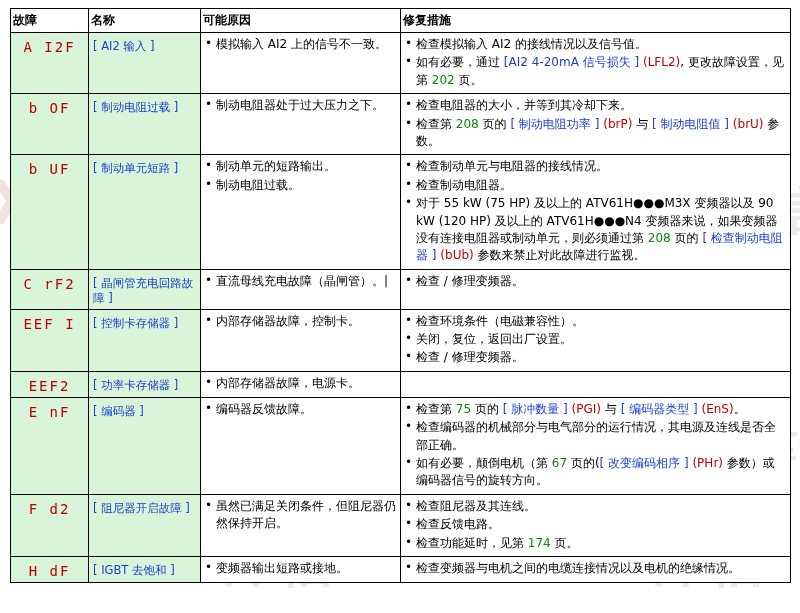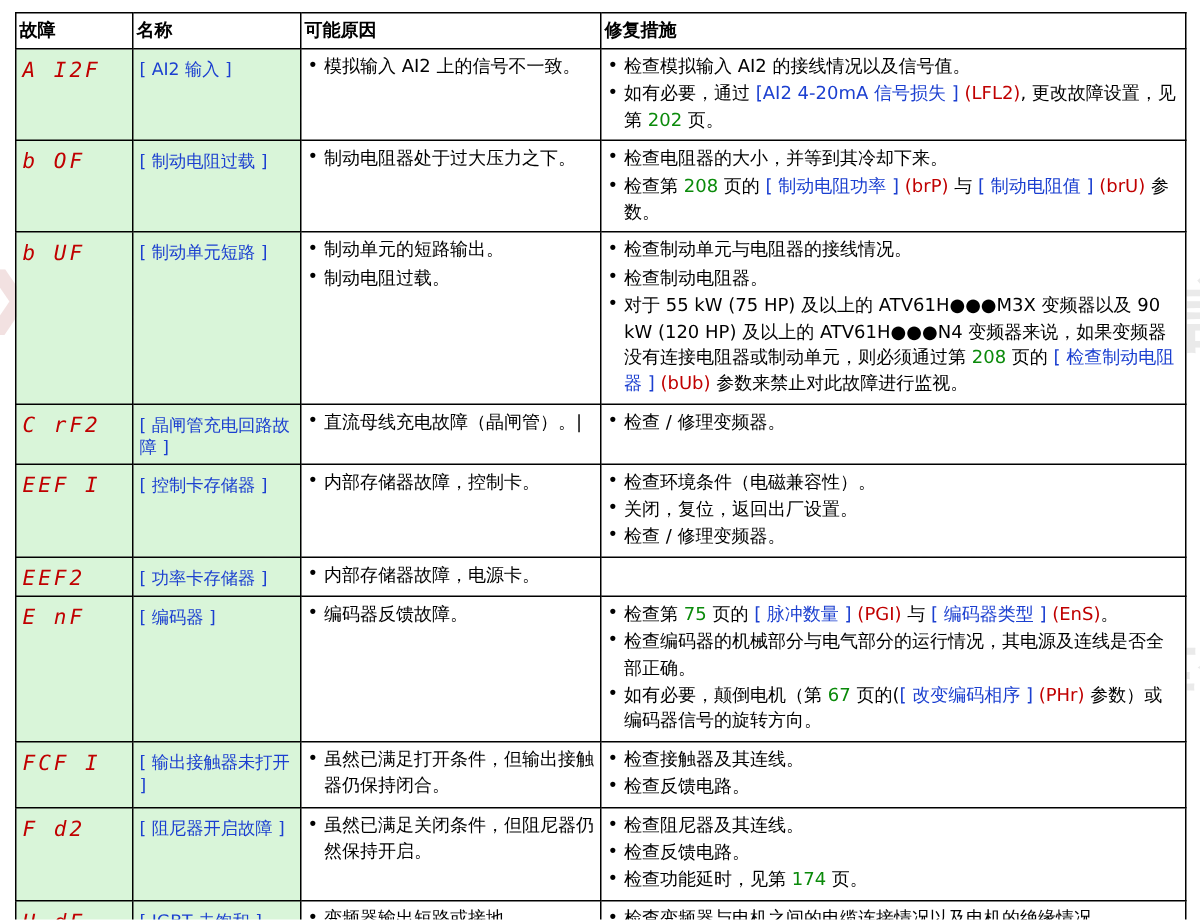--- a/index.html
+++ b/index.html
@@ -55,22 +55,22 @@
     background:#ffffff;
     vertical-align:middle;
   }
   col.c1{width:78px;}
   col.c2{width:112px;}
   col.c3{width:200px;}
   col.c4{width:390px;}
 
   td.code{
     background:#d9f5d9;
+    text-align:center;
     font-family:"DejaVu Sans Mono","Liberation Mono",monospace;
-    font-style:italic;
     color:#c00000;
     font-size:14px;
     letter-spacing:2px;
     white-space:nowrap;
     padding-top:6px;
   }
   td.name{
     background:#d9f5d9;
     color:#1b3fd0;
     font-size:11.5px;
@@ -267,35 +267,20 @@
       </td>
       <td class="fix">
         <ul>
           <li>检查第 <span class="green u">75</span> 页的 <span class="blue">[ 脉冲数量 ]</span> <span class="red">(PGI)</span> 与 <span class="blue">[ 编码器类型 ]</span> <span class="red">(EnS)</span>。</li>
           <li>检查编码器的机械部分与电气部分的运行情况，其电源及连线是否全部正确。</li>
           <li>如有必要，颠倒电机（第 <span class="green u">67</span> 页的(<span class="blue">[ 改变编码相序 ]</span> <span class="red">(PHr)</span> 参数）或编码器信号的旋转方向。</li>
         </ul>
       </td>
     </tr>
 
-    <tr>
-      <td class="code">FCF I</td>
-      <td class="name">[ 输出接触器未打开 ]</td>
-      <td class="cause">
-        <ul>
-              <li>虽然已满足打开条件，但输出接触器仍保持闭合。</li>
-            </ul>
-      </td>
-      <td class="fix">
-        <ul>
-          <li>检查接触器及其连线。</li>
-          <li>检查反馈电路。</li>
-        </ul>
-      </td>
-    </tr>
 
     <tr>
       <td class="code">F d2</td>
       <td class="name">[ 阻尼器开启故障 ]</td>
       <td class="cause">
         <ul>
               <li>虽然已满足关闭条件，但阻尼器仍然保持开启。</li>
             </ul>
       </td>
       <td class="fix">

